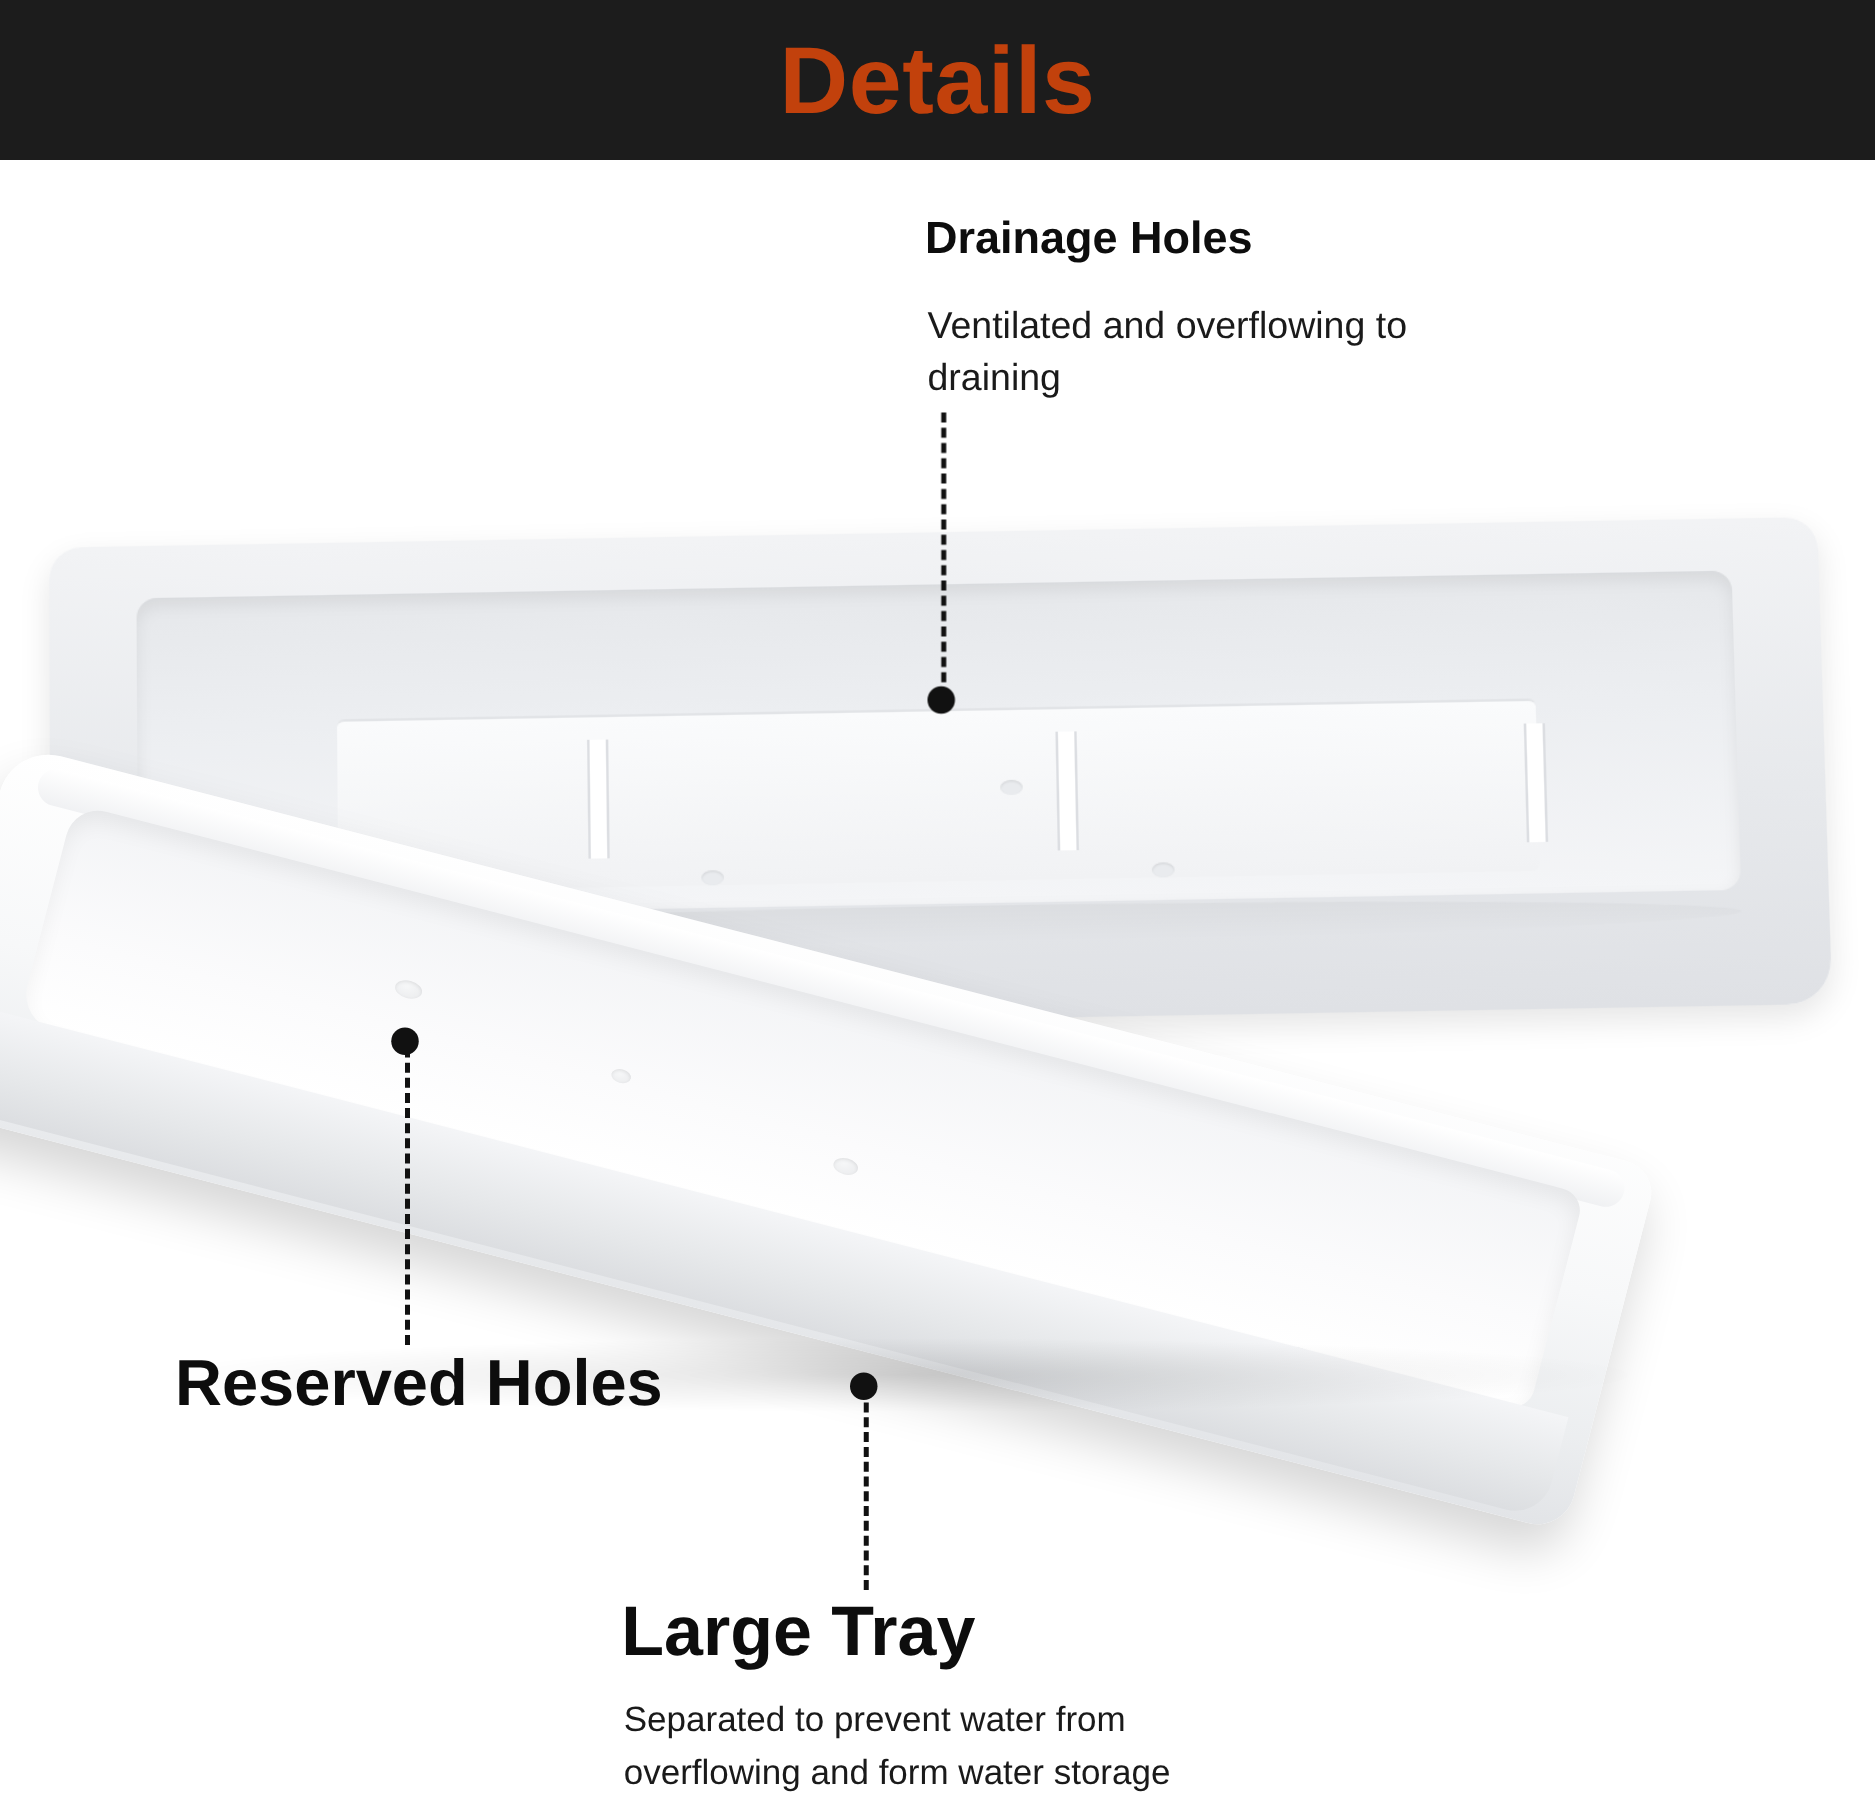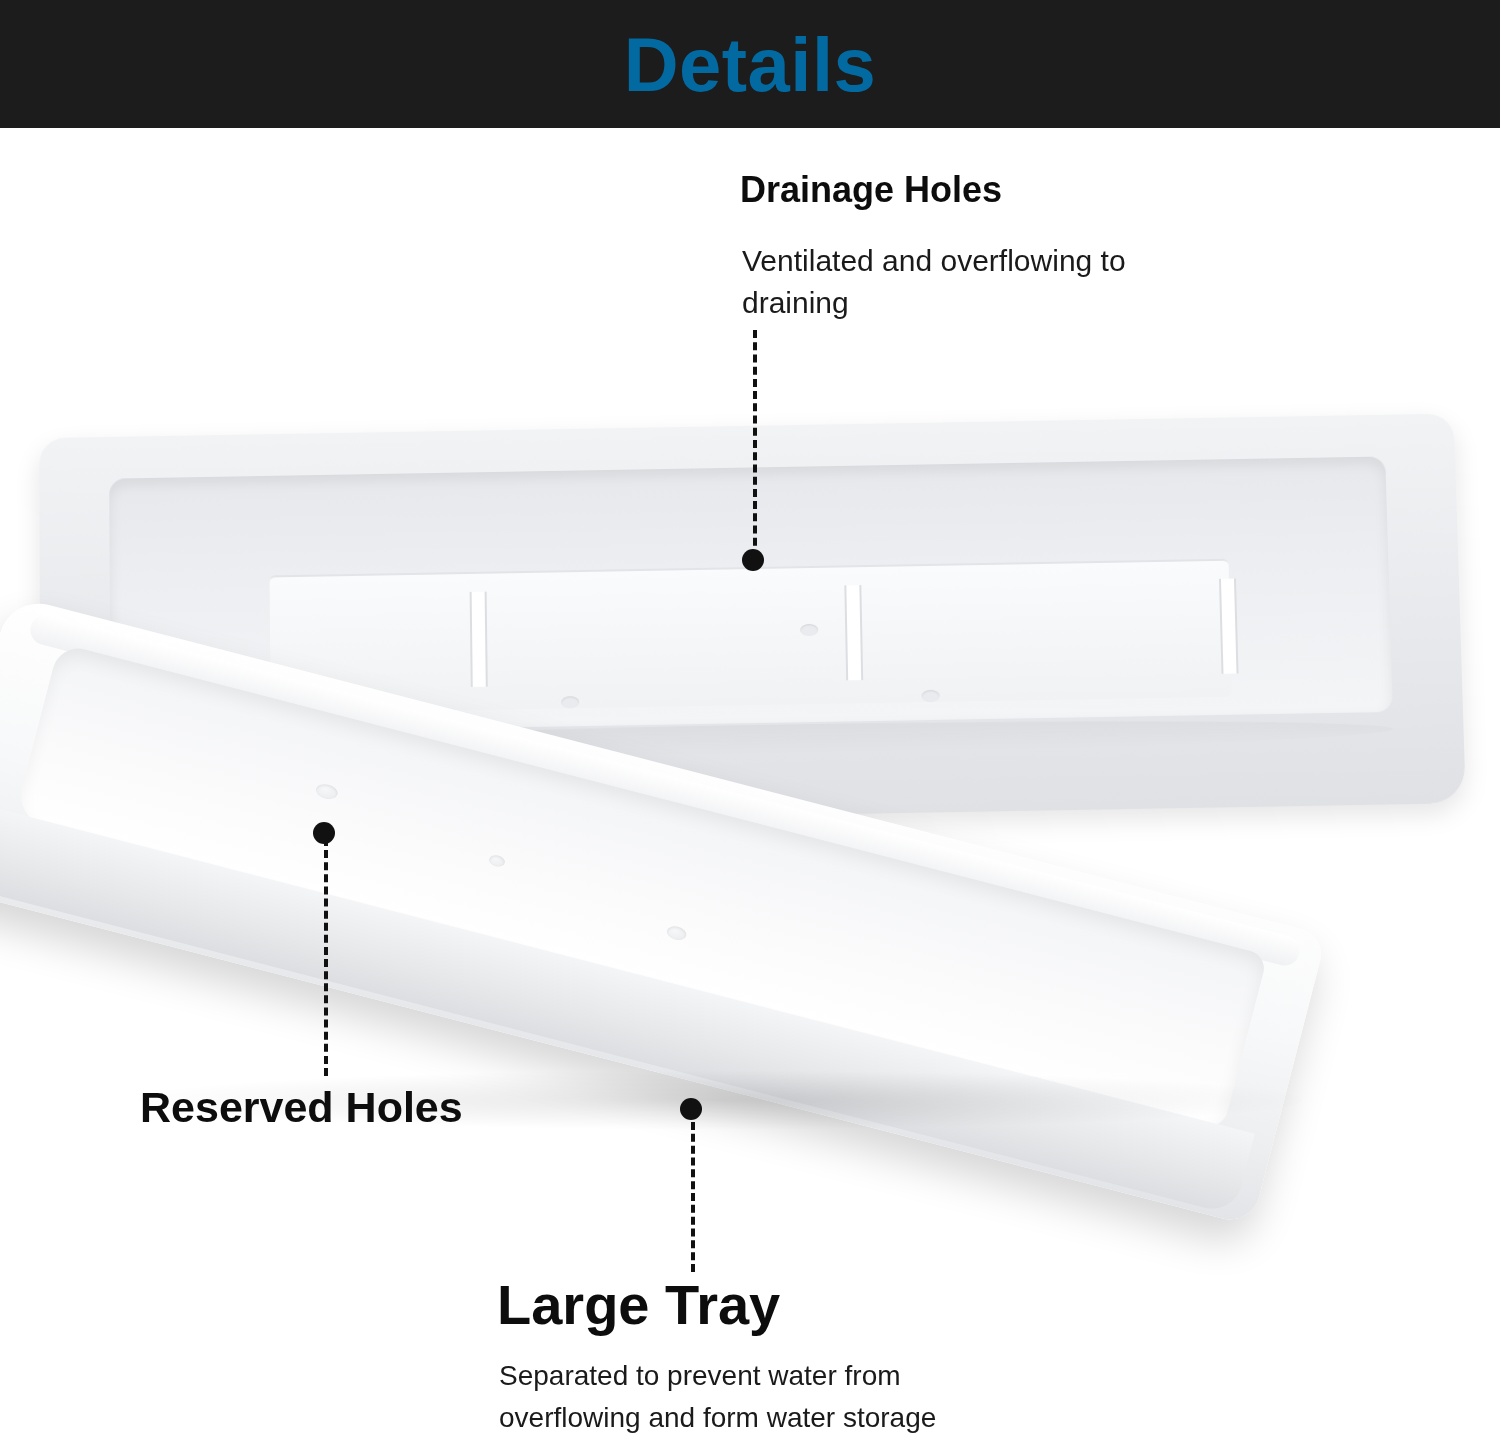--- a/index.html
+++ b/index.html
@@ -26,21 +26,21 @@
     width: 1500px;
     height: 128px;
     background: #1c1c1c;
   }
   .header-title {
     position: absolute;
     left: 0;
     top: 22px;
     width: 1500px;
     text-align: center;
-    color: #0369a1;
+    color: #c2410c;
     font-size: 76px;
     font-weight: bold;
     letter-spacing: 0.5px;
     line-height: 86px;
   }
 
   
   .callout-title {
     position: absolute;
     font-weight: bold;
@@ -62,21 +62,21 @@
   #drainage-desc {
     left: 742px;
     top: 240px;
     font-size: 30px;
     line-height: 42px;
     width: 420px;
   }
   #reserved-title {
     left: 140px;
     top: 1080px;
-    font-size: 43px;
+    font-size: 52px;
     line-height: 54px;
   }
   #large-tray-title {
     left: 497px;
     top: 1278px;
     font-size: 56px;
     line-height: 54px;
   }
   #large-tray-desc {
     left: 499px;

